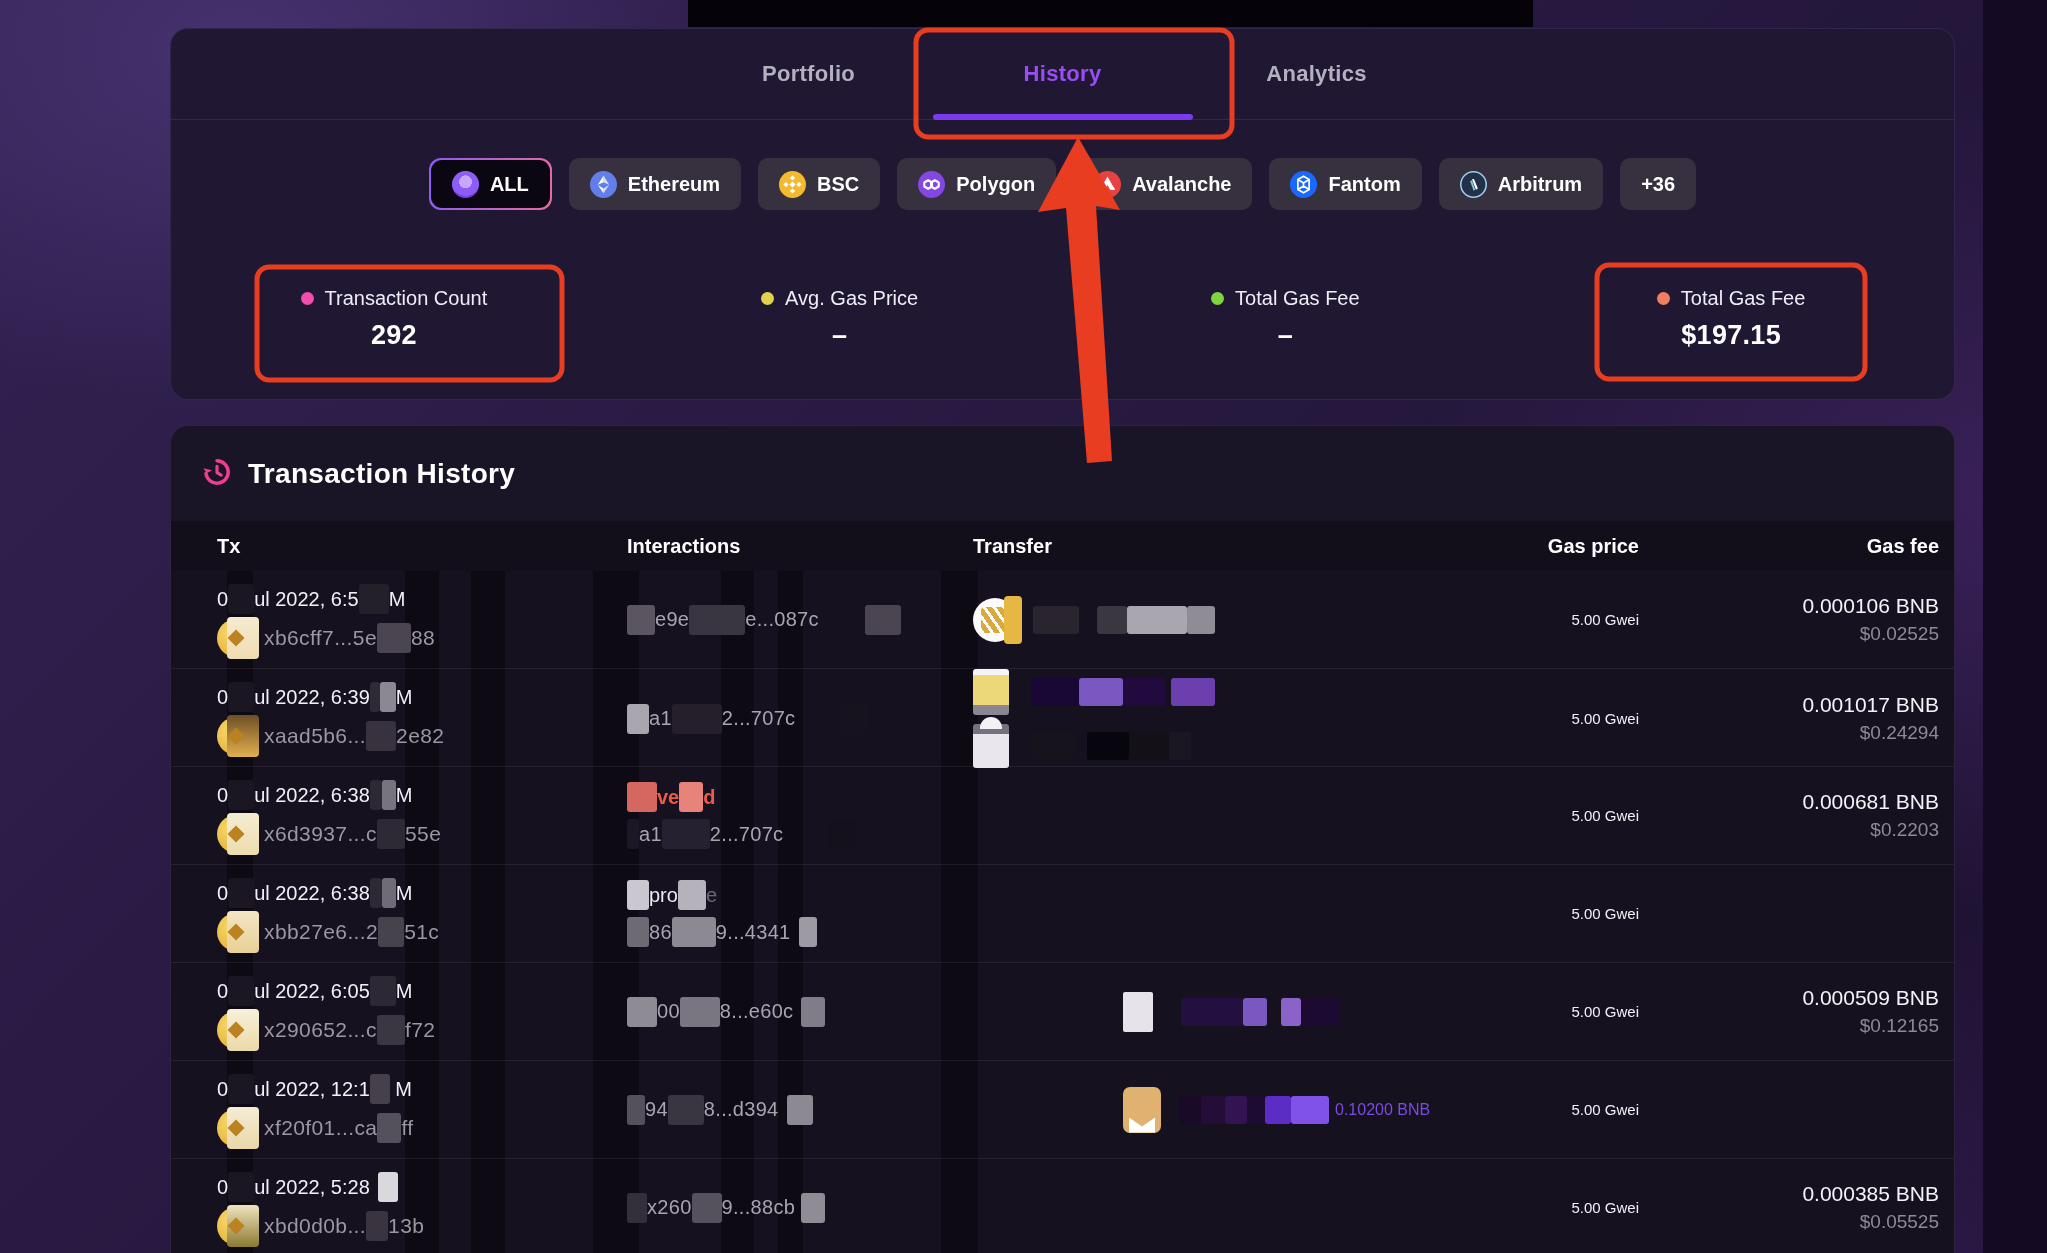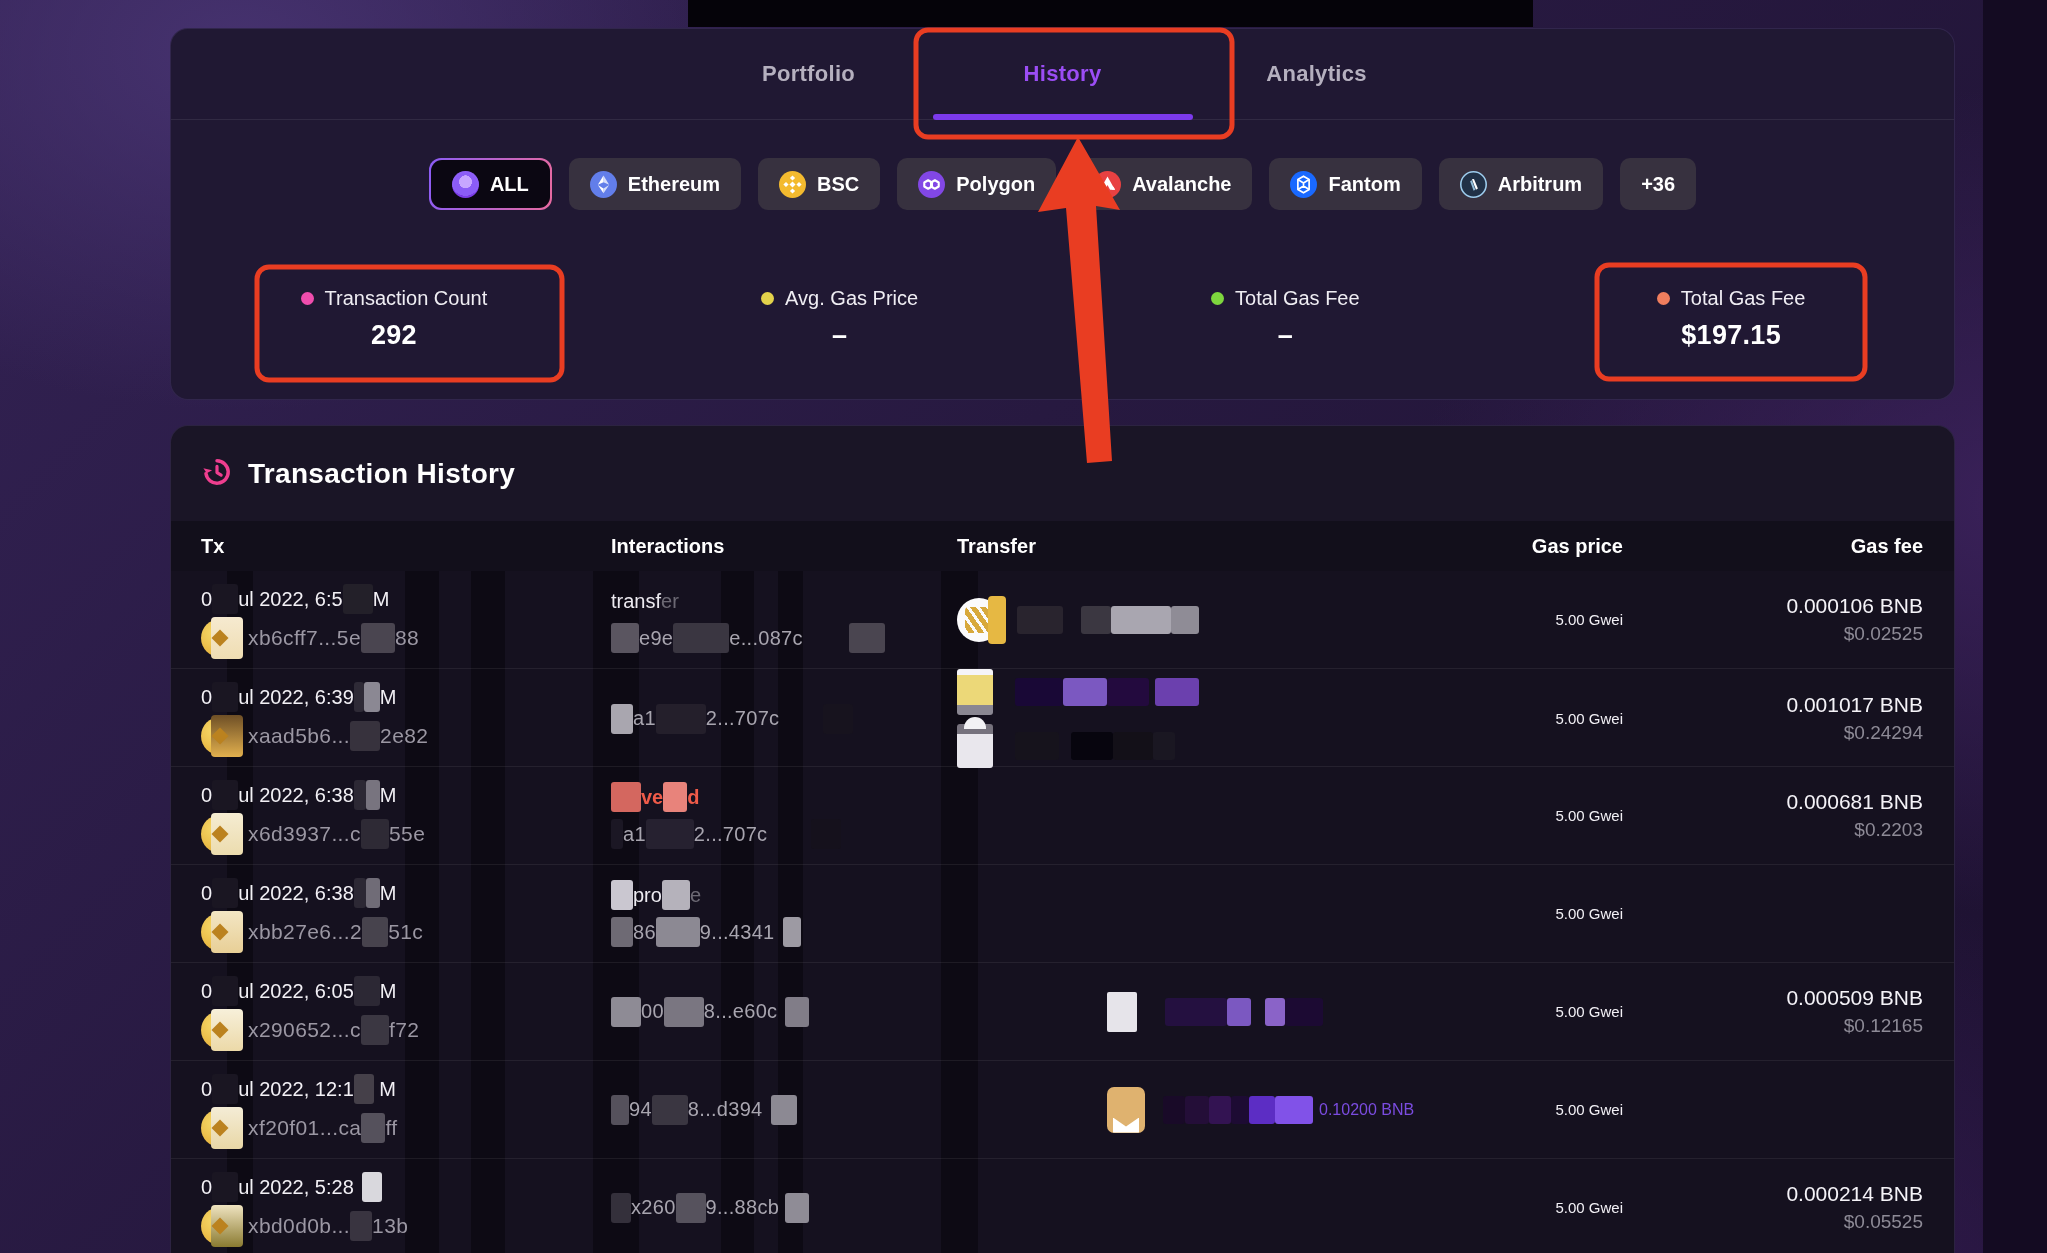--- a/index.html
+++ b/index.html
@@ -39,21 +39,21 @@
   
   .stats{position:absolute;left:0;right:0;top:258px;display:flex;}
   .stat{flex:1;text-align:center;}
   .stat .lab{display:flex;align-items:center;justify-content:center;gap:11px;font-size:20px;color:#efedf3;}
   .dot{width:13px;height:13px;border-radius:50%;flex:none;}
   .stat .val{margin-top:10px;font-size:27px;font-weight:700;color:#fff;letter-spacing:.3px;}
 
   
   .t-head{height:95px;display:flex;align-items:center;gap:15px;padding-left:30px;}
   .t-title{font-size:28px;font-weight:700;color:#fff;letter-spacing:.3px;}
-  .cols,.row{display:grid;grid-template-columns:410px 346px 480px 186px 300px;padding-left:30px;padding-right:33px;}
+  .cols,.row{display:grid;grid-template-columns:410px 346px 480px 186px 300px;padding-left:46px;padding-right:33px;}
   .cols{height:50px;background:rgba(0,0,0,.28);align-items:center;color:#fff;font-size:20px;font-weight:700;}
   .cols .r{text-align:right;}
   .rowsbox{position:relative;background:rgba(0,0,0,.16);}
   .vstrip{position:absolute;top:0;height:100%;background:rgba(6,4,10,.5);z-index:0;}
   .row{height:97px;border-bottom:1px solid rgba(255,255,255,.07);position:relative;z-index:1;}
 
   .c-tx{padding-top:13px;}
   .date-line{display:flex;align-items:center;height:30px;font-size:20px;color:#f2f0f5;}
   .hash-line{display:flex;align-items:center;gap:9px;margin-top:5px;}
   .coin{position:relative;width:38px;height:38px;border-radius:50%;flex:none;
@@ -278,24 +278,20 @@
                 <div class="coin-cover" style="background: linear-gradient(rgb(246, 234, 208), rgb(239, 221, 178));"></div>
               </div>
               <div class="hash">
                 <span class="st">xb6cff7...5e</span>
                 <span class="sr" style="width: 34px; background: rgb(74, 69, 80);"></span>
                 <span class="st">88</span>
               </div>
             </div>
           </div>
           <div class="cell c-inter">
-            <div class="iline method">
-              <span class="st">transf</span>
-              <span class="st dim">er</span>
-            </div>
             <div class="iline addr">
               <span class="sr" style="width: 28px; background: rgb(90, 85, 96);"></span>
               <span class="st">e9e</span>
               <span class="sr" style="width: 56px; background: rgb(58, 54, 65);"></span>
               <span class="st">e...087c</span>
               <span class="sg" style="width: 46px;"></span>
               <span class="sr" style="width: 36px; background: rgb(74, 69, 80);"></span>
             </div>
           </div>
           <div class="cell c-transfer">
@@ -579,21 +575,21 @@
               <span class="st">x260</span>
               <span class="sr" style="width: 30px; background: rgb(86, 82, 93);"></span>
               <span class="st">9...88cb</span>
               <span class="sg" style="width: 6px;"></span>
               <span class="sr" style="width: 24px; background: rgb(143, 140, 150);"></span>
             </div>
           </div>
           <div class="cell c-transfer"></div>
           <div class="cell c-gp">5.00 Gwei</div>
           <div class="cell c-gf">
-            <div class="fee-bnb">0.000214 BNB</div>
+            <div class="fee-bnb">0.000385 BNB</div>
             <div class="fee-usd">$0.05525</div>
           </div>
         </div>
       </div>
   </section>
 
   <svg class="anno-svg" width="2047" height="1253">
     <rect class="anno" x="916" y="30" width="316" height="107" rx="12" fill="none" stroke-width="5" stroke="#e93d22"></rect>
     <rect class="anno" x="257" y="267" width="305" height="113" rx="12" fill="none" stroke-width="5" stroke="#e93d22"></rect>
     <rect class="anno" x="1597" y="265" width="268" height="114" rx="12" fill="none" stroke-width="5" stroke="#e93d22"></rect>

